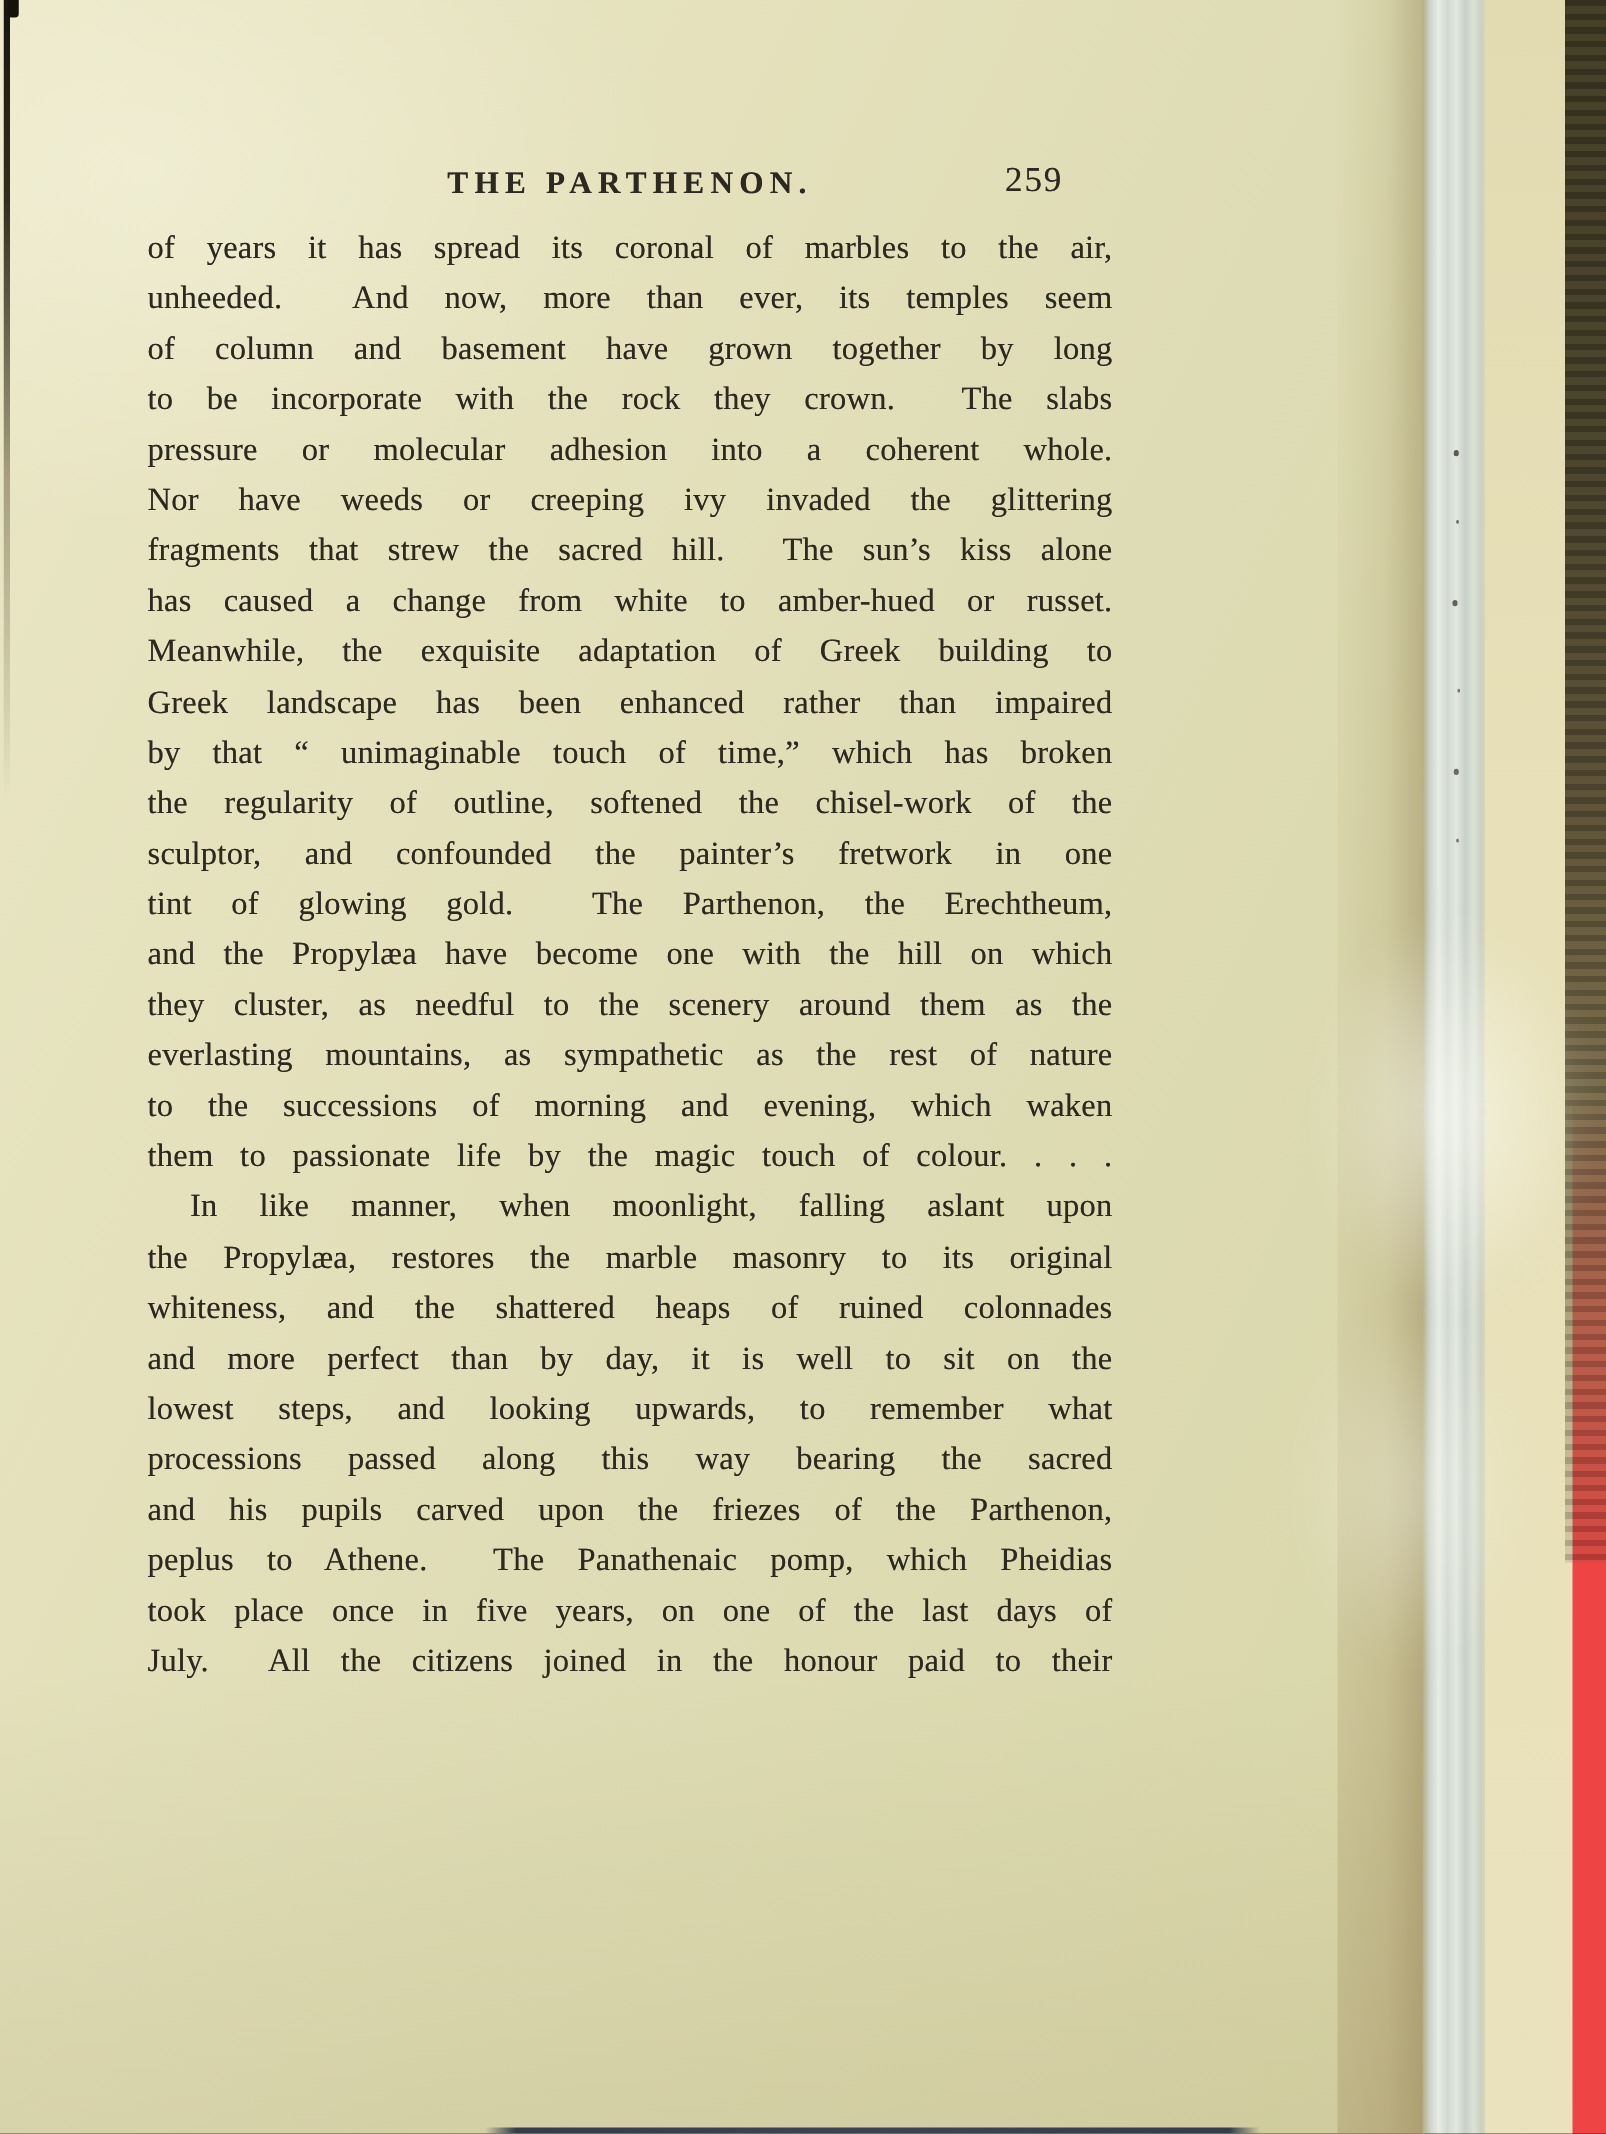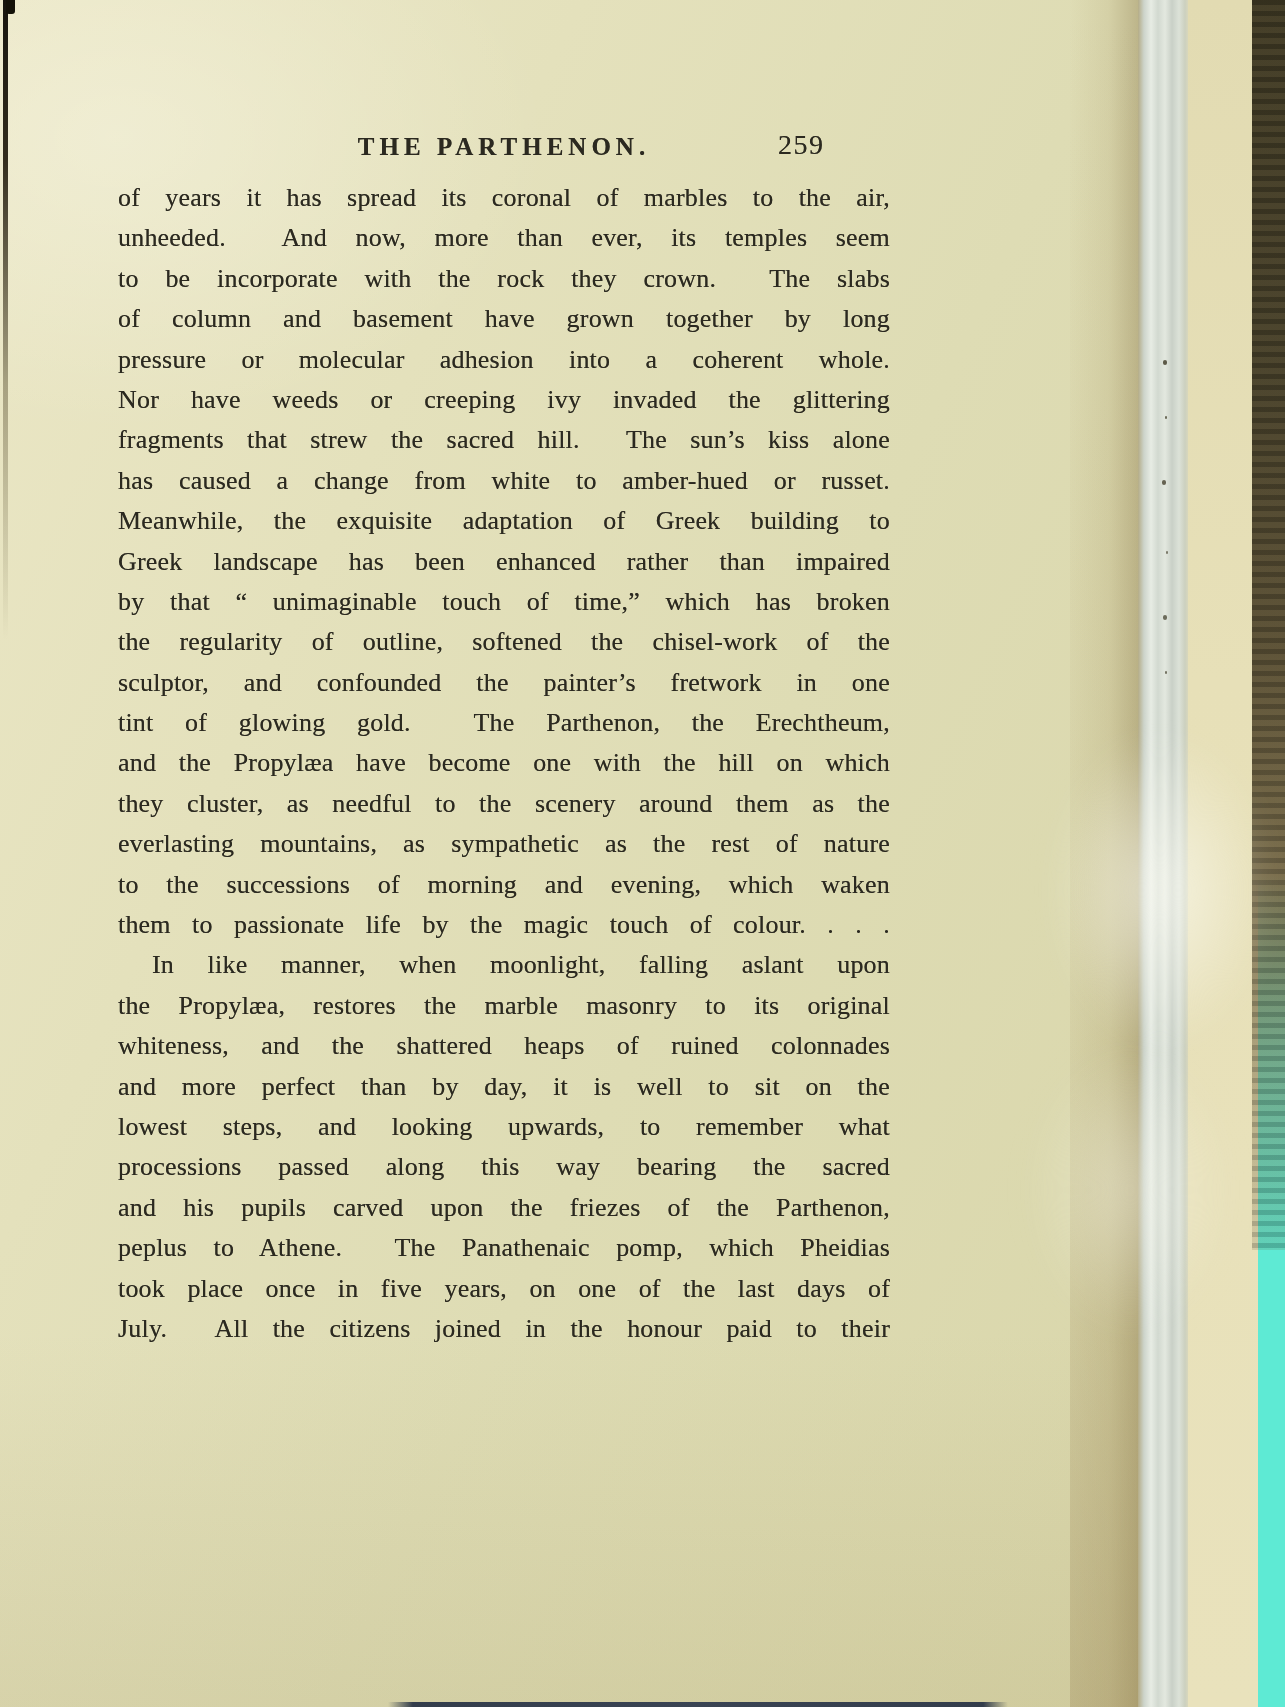--- a/index.html
+++ b/index.html
@@ -2,21 +2,21 @@
 <html><head>
 <meta charset="utf-8">
 <style>
   html, body { margin: 0; padding: 0; background: #222; }
   .page-root {
     position: relative;
     width: 1285px;
     height: 1707px;
     overflow: hidden;
     font-family: "Liberation Serif", "DejaVu Serif", serif;
-    background: #5eead4;
+    background: #ef4444;
   }
   
   .main-page {
     position: absolute; left: 0; top: 0; width: 1140px; height: 1707px;
     background:
       radial-gradient(ellipse 620px 420px at 10% 8%, rgba(255,255,246,0.30), rgba(255,255,246,0) 70%),
       linear-gradient(to bottom, rgba(120,105,60,0) 78%, rgba(150,135,80,0.14) 100%),
       linear-gradient(115deg, #ebe7c6 0%, #e4e1bc 30%, #dedcb4 58%, #d9d6aa 100%);
   }
   
@@ -88,21 +88,21 @@
       rgba(44,52,66,0) 0%, #333d4c 4%, #3a4454 50%, #333d4c 96%, rgba(44,52,66,0) 100%);
   }
 
   
   .ink { color: #2b2920; text-shadow: 0 0 0.5px rgba(43,41,32,0.65); }
   .header-title {
     position: absolute; left: 118px; top: 133px; width: 772px;
     text-align: center; font-size: 25px; font-weight: bold; letter-spacing: 5px;
   }
   .page-num {
-    position: absolute; left: 778px; top: 129px; width: 80px;
+    position: absolute; left: 804px; top: 129px; width: 80px;
     font-size: 28px; letter-spacing: 1.5px;
   }
   .body-text {
     position: absolute; left: 118px; top: 178px; width: 772px;
     font-size: 26px;
   }
   .line {
     height: 40.4px; line-height: 40.4px;
     text-align: justify; text-align-last: justify;
     letter-spacing: 0.2px;
@@ -127,22 +127,22 @@
   <div class="glare-b"></div>
   <div class="bottom-bar"></div>
 
   <div class="header-title ink">THE PARTHENON.</div>
 
   <div class="page-num ink">259</div>
 
   <div class="body-text ink">
       <div class="line">of years it has spread its coronal of marbles to the air,</div>
       <div class="line">unheeded.&nbsp; And now, more than ever, its temples seem</div>
+      <div class="line">of column and basement have grown together by long</div>
       <div class="line">to be incorporate with the rock they crown.&nbsp; The slabs</div>
-      <div class="line">of column and basement have grown together by long</div>
       <div class="line">pressure or molecular adhesion into a coherent whole.</div>
       <div class="line">Nor have weeds or creeping ivy invaded the glittering</div>
       <div class="line">fragments that strew the sacred hill.&nbsp; The sun’s kiss alone</div>
       <div class="line">has caused a change from white to amber-hued or russet.</div>
       <div class="line">Meanwhile, the exquisite adaptation of Greek building to</div>
       <div class="line">Greek landscape has been enhanced rather than impaired</div>
       <div class="line">by that “ unimaginable touch of time,” which has broken</div>
       <div class="line">the regularity of outline, softened the chisel-work of the</div>
       <div class="line">sculptor, and confounded the painter’s fretwork in one</div>
       <div class="line">tint of glowing gold.&nbsp; The Parthenon, the Erechtheum,</div>

